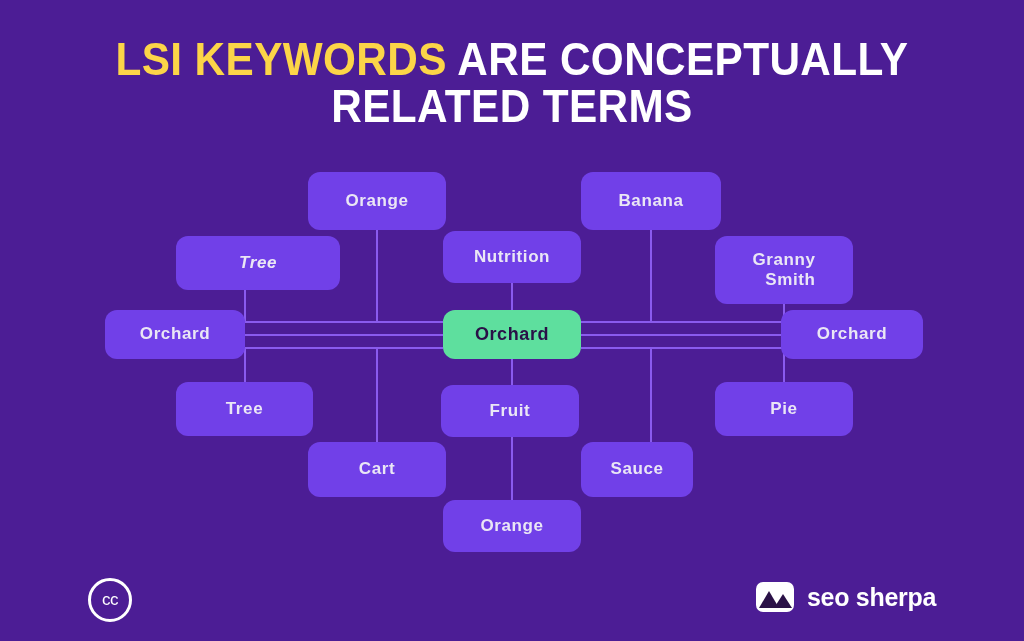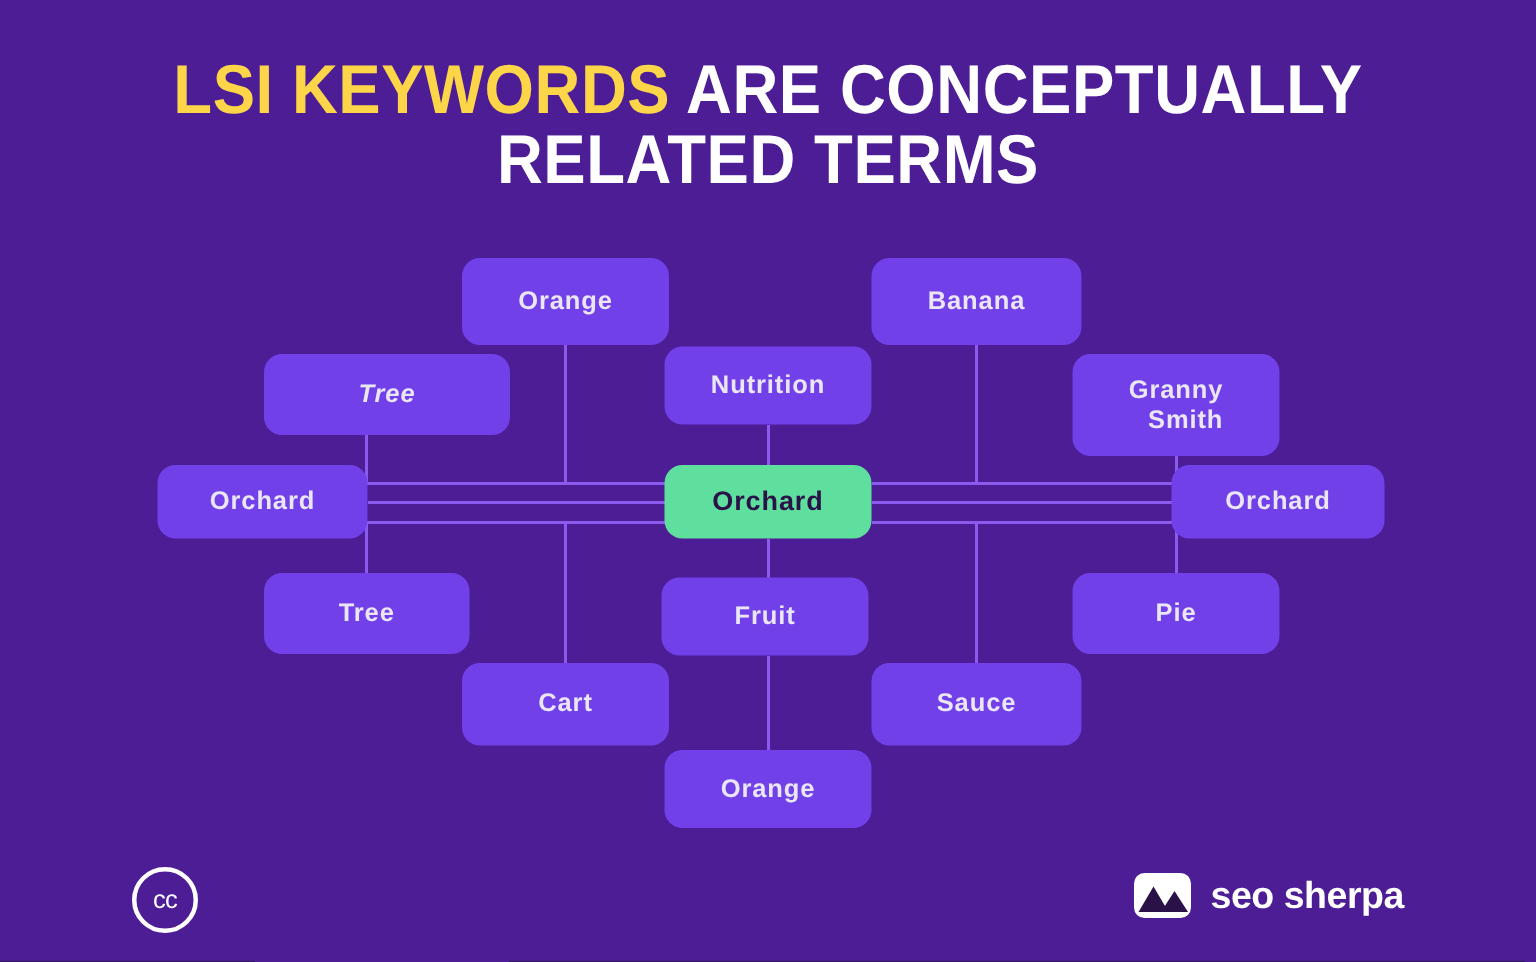--- a/index.html
+++ b/index.html
@@ -191,21 +191,21 @@
         </div>
         <div class="node" style="left: 441px; top: 385px; width: 138px; height: 52px;">
           <span>Fruit</span>
         </div>
         <div class="node" style="left: 715px; top: 382px; width: 138px; height: 54px;">
           <span>Pie</span>
         </div>
         <div class="node" style="left: 308px; top: 442px; width: 138px; height: 55px;">
           <span>Cart</span>
         </div>
-        <div class="node" style="left: 581px; top: 442px; width: 140px; height: 55px;">
+        <div class="node" style="left: 581px; top: 442px; width: 112px; height: 55px;">
           <span>Sauce</span>
         </div>
         <div class="node" style="left: 443px; top: 500px; width: 138px; height: 52px;">
           <span>Orange</span>
         </div>
       </div>
   </div>
 
   <div class="footer-left">
     <div class="cc-badge">cc</div>

